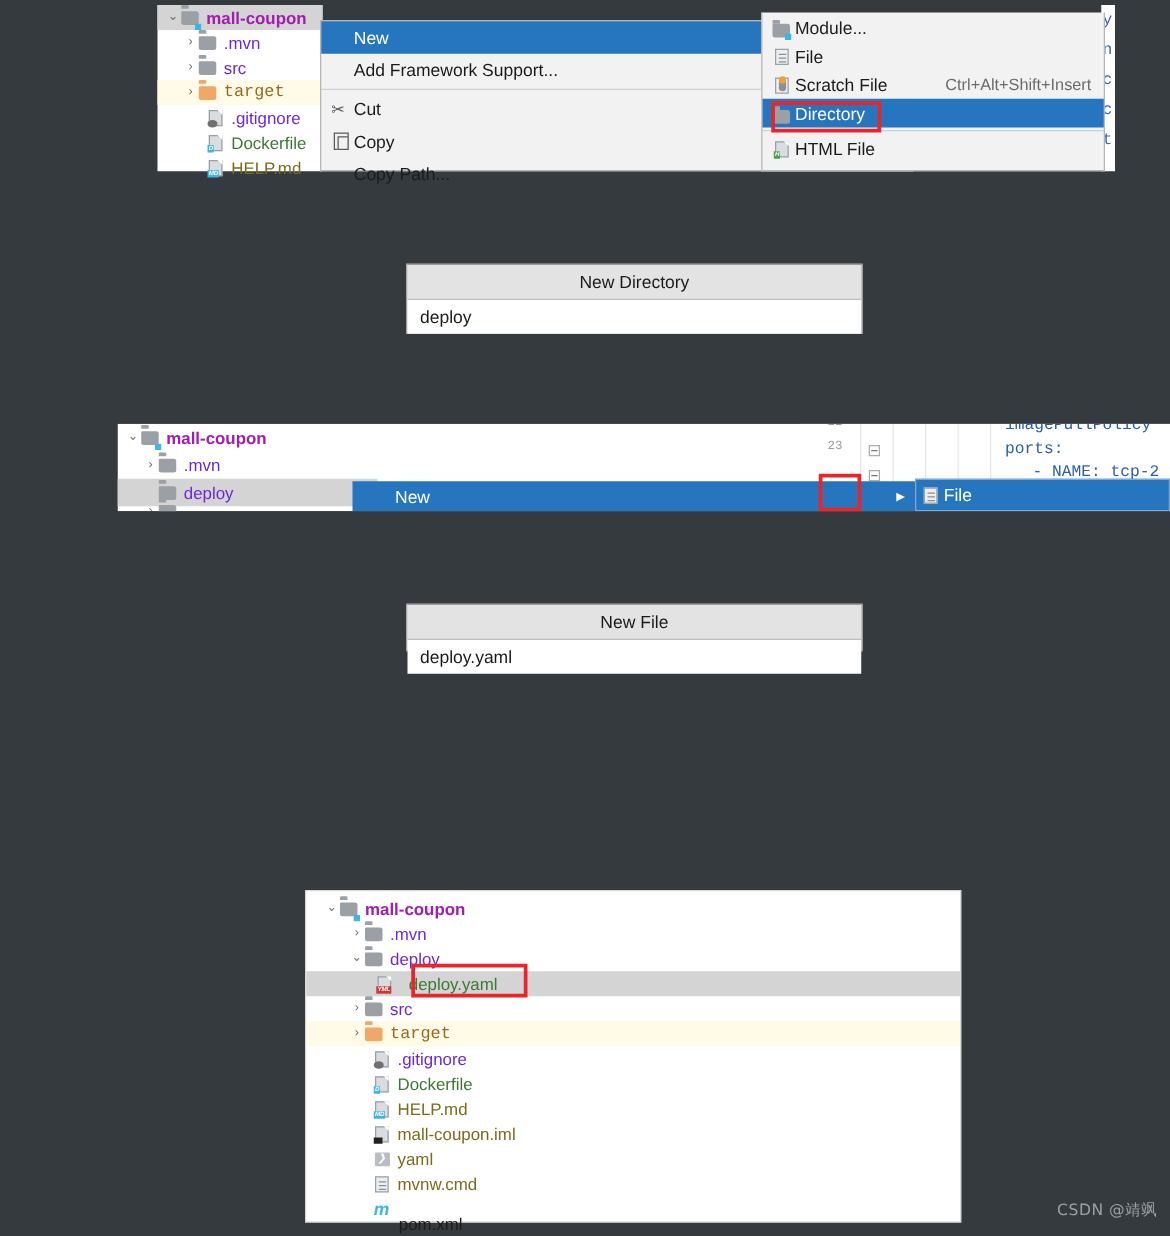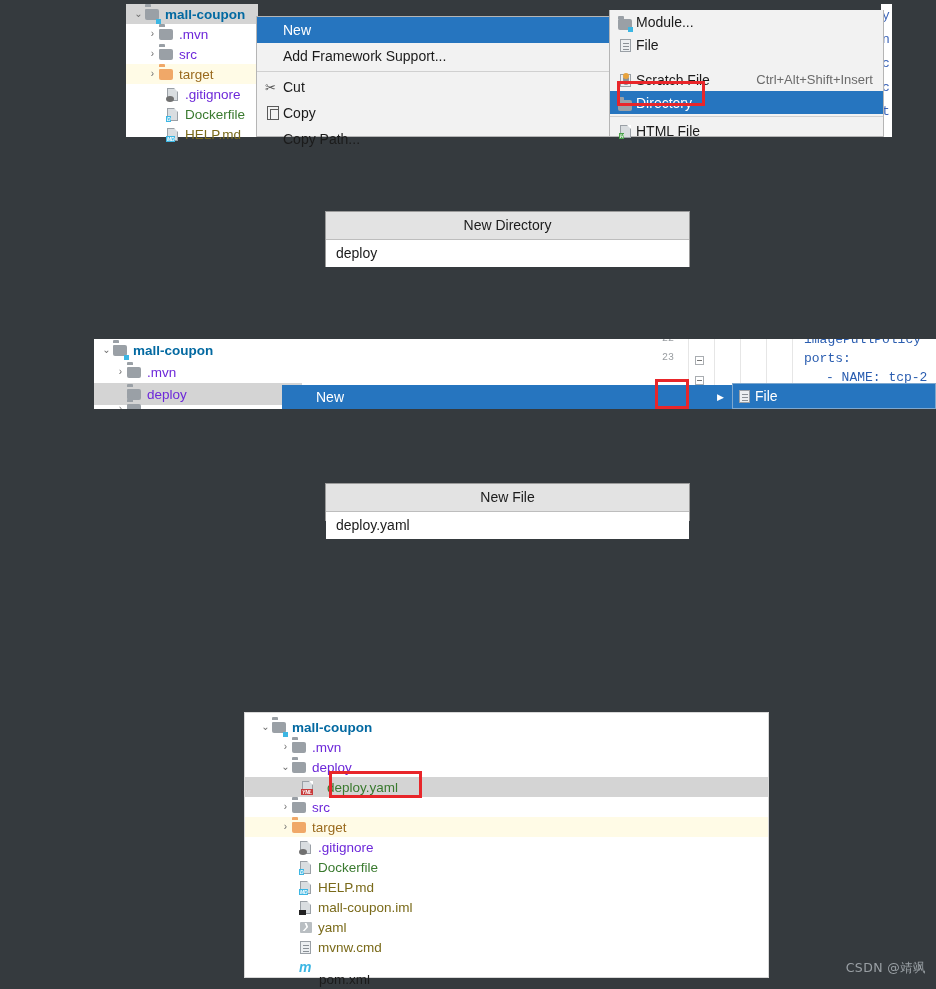--- a/index.html
+++ b/index.html
@@ -34,24 +34,24 @@
     width: 13px; min-width: 13px;
     color: #6e6e6e;
     font-size: 10px;
     line-height: 1;
     text-align: center;
     user-select: none;
   }
   .arrow.blank { color: transparent; }
 
   .lbl { margin-left: 5px; }
-  .lbl.bold { font-weight: bold; color: #0369a1; }
+  .lbl.bold { font-weight: bold; color: #a21caf; }
   .lbl.green { color: #3a7a2f; }
   .lbl.olive { color: #7a6a1a; }
-  .lbl.orange { color: #9a6a1e; }
+  .lbl.orange { color: #9a6a1e; font-family: Liberation Mono, monospace; }
   .lbl.gray  { color: #6d28d9; }
 
   
   .ico { width:15px; height:15px; min-width:15px; position:relative; display:inline-block; }
 
   .ico-folder, .ico-folder-o, .ico-mod {
     background: #9aa0a6;
     border-radius: 1px 2px 2px 2px;
     width: 14px; height: 11px; margin-top: 2px;
   }
@@ -291,21 +291,21 @@
           <i class="ico-mod" style="display:block;position:relative;top:2px"></i>
         </span>
       <span class="mlabel">Module...</span>
     </div>
     <div class="menu-item" style="height:23px;">
       <span class="m-ico">
           <i class="ico-txt" style="display:block"></i>
         </span>
       <span class="mlabel">File</span>
     </div>
-    <div class="menu-item" style="height:23px;margin-top:12px;">
+    <div class="menu-item" style="height:23px;">
       <span class="m-ico">
           <i class="ico-txt ico-clock" style="display:block"></i>
         </span>
       <span class="mlabel">Scratch File</span>
       <span class="mshort">Ctrl+Alt+Shift+Insert</span>
     </div>
     <div class="menu-item hl" style="height:23px;">
       <span class="m-ico">
           <i class="ico-folder" style="display:block;position:relative;top:2px"></i>
         </span>

